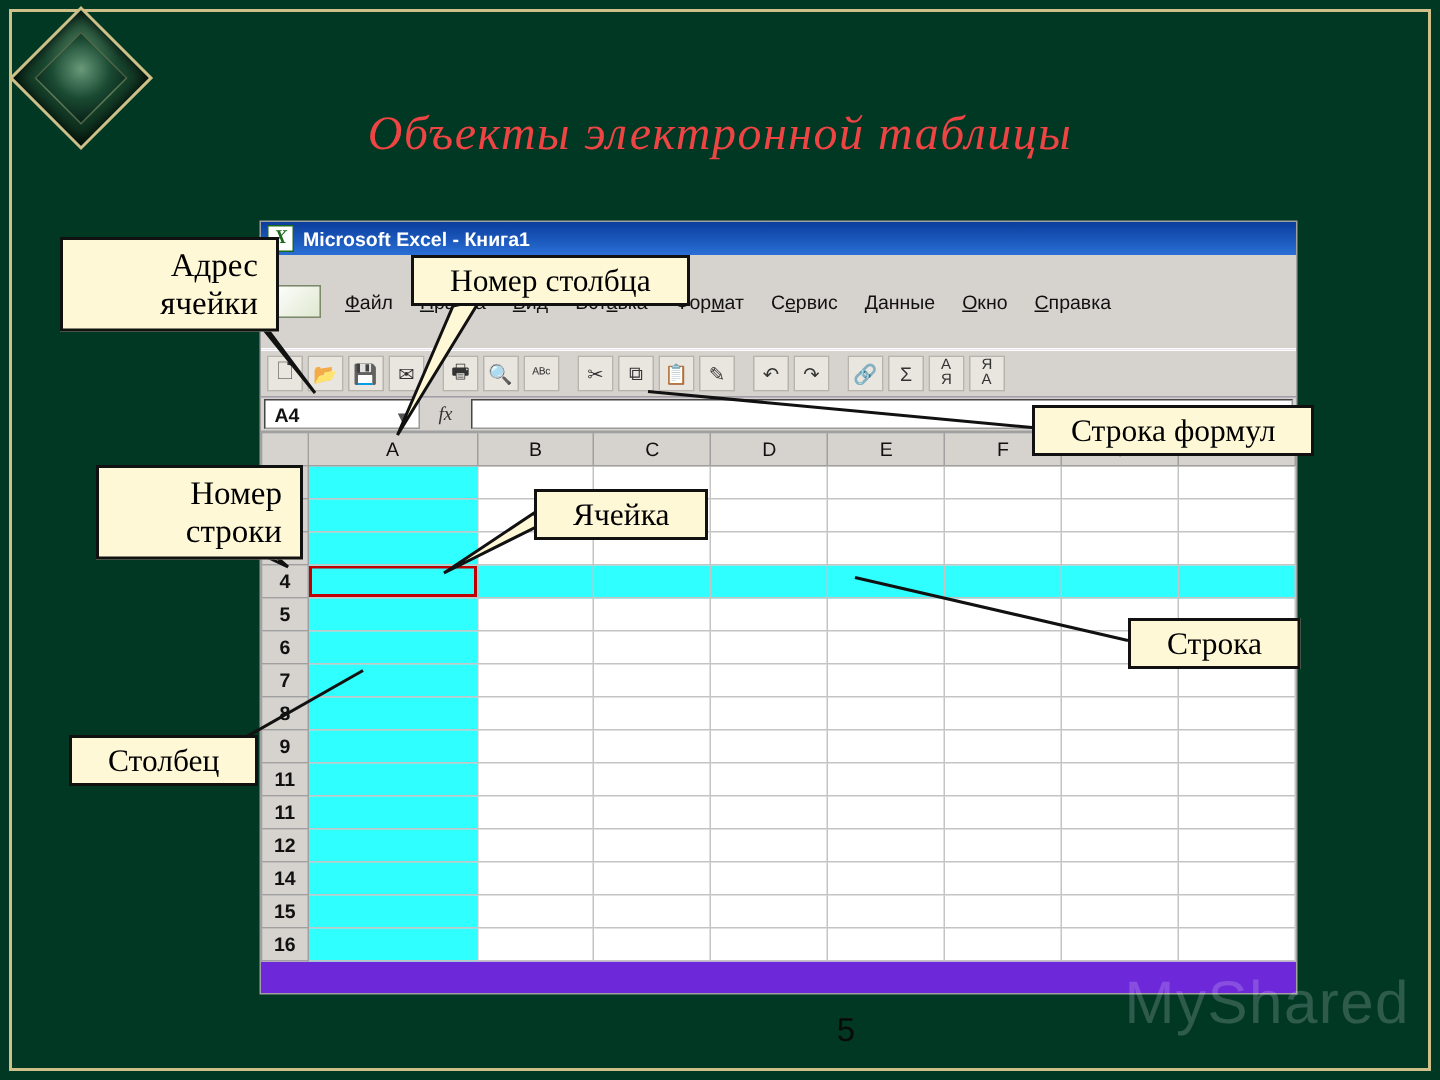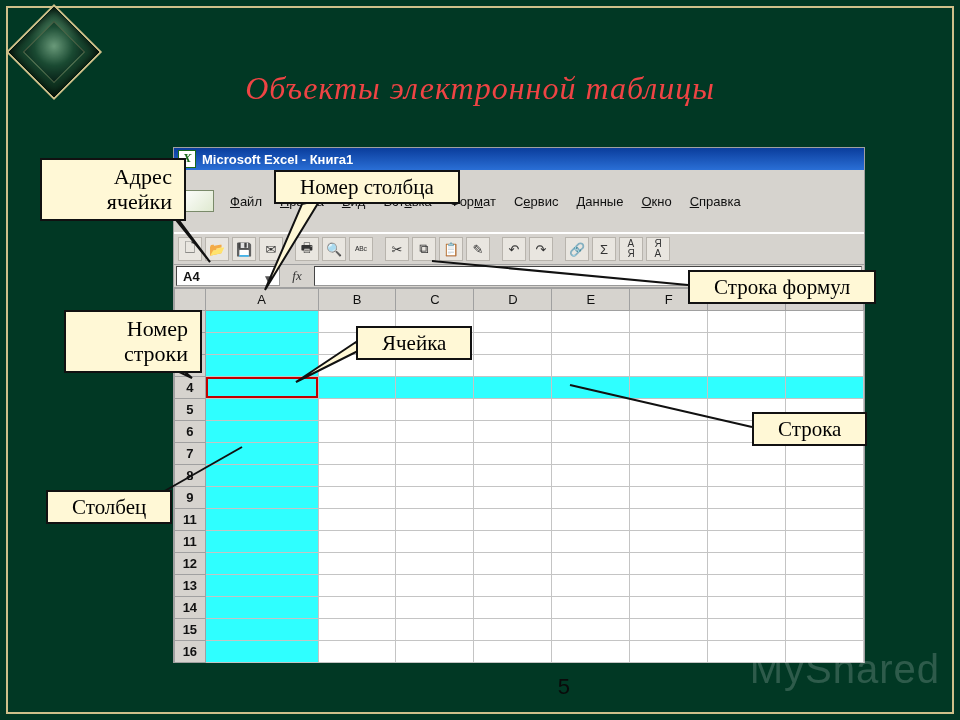--- a/index.html
+++ b/index.html
@@ -500,31 +500,20 @@
             <td class="hl-col"></td>
             <td></td>
             <td></td>
             <td></td>
             <td></td>
             <td></td>
             <td></td>
             <td></td>
           </tr>
           <tr>
-            <th class="rowhdr">13</th>
-            <td class="hl-col"></td>
-            <td></td>
-            <td></td>
-            <td></td>
-            <td></td>
-            <td></td>
-            <td></td>
-            <td></td>
-          </tr>
-          <tr>
             <th class="rowhdr">14</th>
             <td class="hl-col"></td>
             <td></td>
             <td></td>
             <td></td>
             <td></td>
             <td></td>
             <td></td>
             <td></td>
           </tr>

